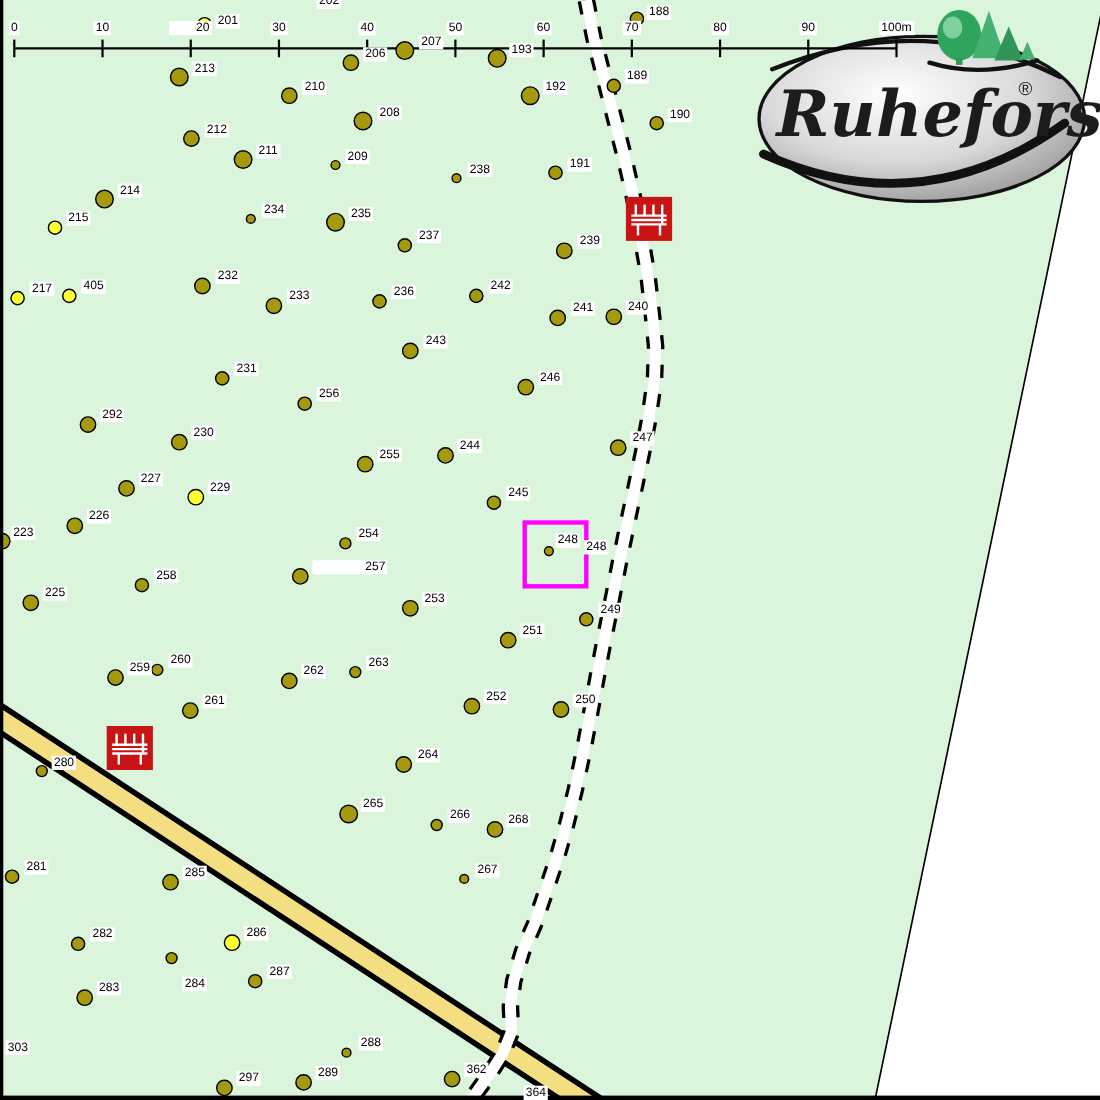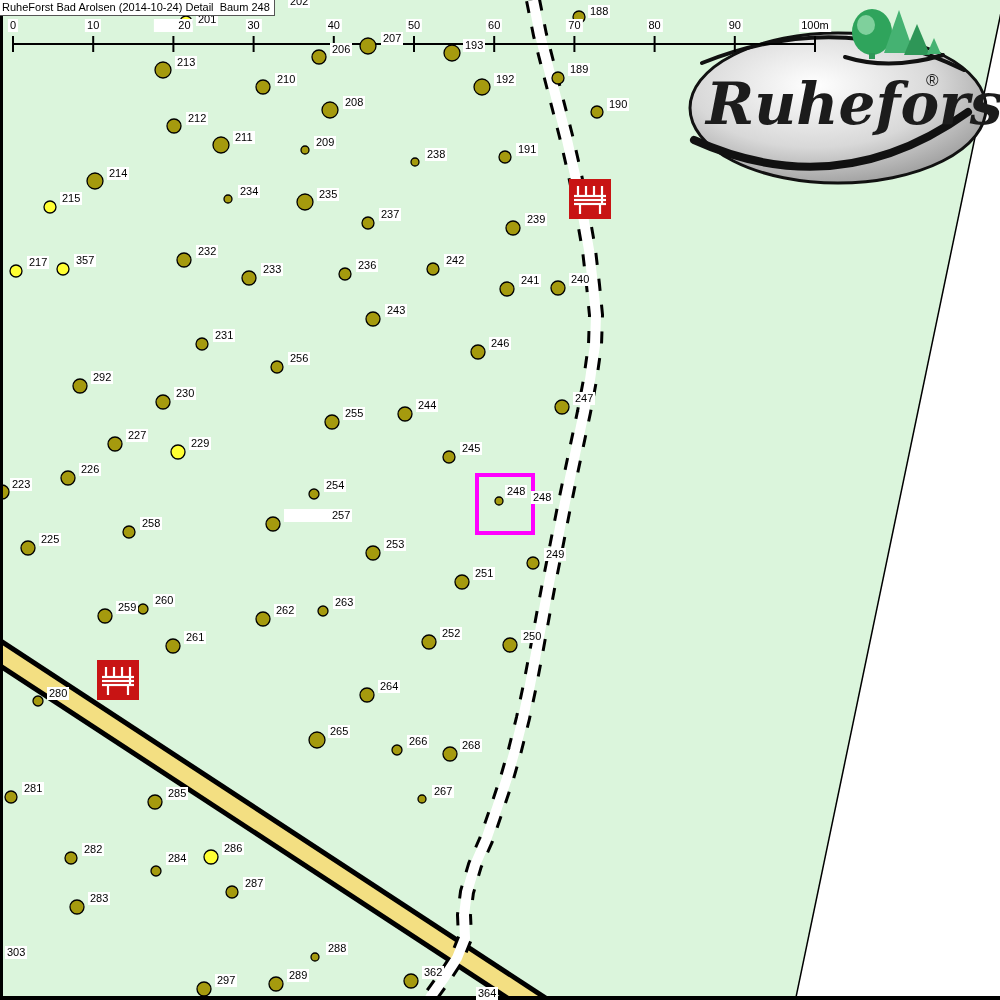--- a/index.html
+++ b/index.html
@@ -209,21 +209,21 @@
       <div class="map-label" style="left: 425px; top: 148px;">238</div>
       <div class="map-label" style="left: 516px; top: 143px;">191</div>
       <div class="map-label" style="left: 494px; top: 73px;">192</div>
       <div class="map-label" style="left: 107px; top: 167px;">214</div>
       <div class="map-label" style="left: 238px; top: 185px;">234</div>
       <div class="map-label" style="left: 317px; top: 188px;">235</div>
       <div class="map-label" style="left: 60px; top: 192px;">215</div>
       <div class="map-label" style="left: 379px; top: 208px;">237</div>
       <div class="map-label" style="left: 525px; top: 213px;">239</div>
       <div class="map-label" style="left: 27px; top: 256px;">217</div>
-      <div class="map-label" style="left: 74px; top: 254px;">357</div>
+      <div class="map-label" style="left: 74px; top: 254px;">405</div>
       <div class="map-label" style="left: 196px; top: 245px;">232</div>
       <div class="map-label" style="left: 261px; top: 263px;">233</div>
       <div class="map-label" style="left: 356px; top: 259px;">236</div>
       <div class="map-label" style="left: 444px; top: 254px;">242</div>
       <div class="map-label" style="left: 519px; top: 274px;">241</div>
       <div class="map-label" style="left: 569px; top: 273px;">240</div>
       <div class="map-label" style="left: 385px; top: 304px;">243</div>
       <div class="map-label" style="left: 213px; top: 329px;">231</div>
       <div class="map-label" style="left: 288px; top: 352px;">256</div>
       <div class="map-label" style="left: 489px; top: 337px;">246</div>
@@ -255,29 +255,28 @@
       <div class="map-label" style="left: 47px; top: 687px;">280</div>
       <div class="map-label" style="left: 378px; top: 680px;">264</div>
       <div class="map-label" style="left: 328px; top: 725px;">265</div>
       <div class="map-label" style="left: 407px; top: 735px;">266</div>
       <div class="map-label" style="left: 460px; top: 739px;">268</div>
       <div class="map-label" style="left: 432px; top: 785px;">267</div>
       <div class="map-label" style="left: 22px; top: 782px;">281</div>
       <div class="map-label" style="left: 166px; top: 787px;">285</div>
       <div class="map-label" style="left: 82px; top: 843px;">282</div>
       <div class="map-label" style="left: 222px; top: 842px;">286</div>
-      <div class="map-label" style="left: 166px; top: 852px;">284</div>
+      <div class="map-label" style="left: 166px; top: 888px;">284</div>
       <div class="map-label" style="left: 243px; top: 877px;">287</div>
       <div class="map-label" style="left: 88px; top: 892px;">283</div>
       <div class="map-label" style="left: 215px; top: 974px;">297</div>
       <div class="map-label" style="left: 287px; top: 969px;">289</div>
       <div class="map-label" style="left: 326px; top: 942px;">288</div>
       <div class="map-label" style="left: 422px; top: 966px;">362</div>
       <div class="map-label" style="left: 476px; top: 987px;">364</div>
       <div class="map-label" style="left: 288px; top: -5px;">202</div>
       <div class="map-label" style="left: 5px; top: 946px;">303</div>
     </div>
 
   <div class="highlight-box" id="hl-box" style="left: 475px; top: 473px; width: 52px; height: 54px; border-color: rgb(255, 0, 255);"></div>
   <div class="map-label" id="hl-label" style="left: 531px; top: 491px;">248</div>
 
-  <div class="title-box">RuheForst Bad Arolsen (2014-10-24) Detail  Baum 248</div>
 </div>
 
 </body></html>

